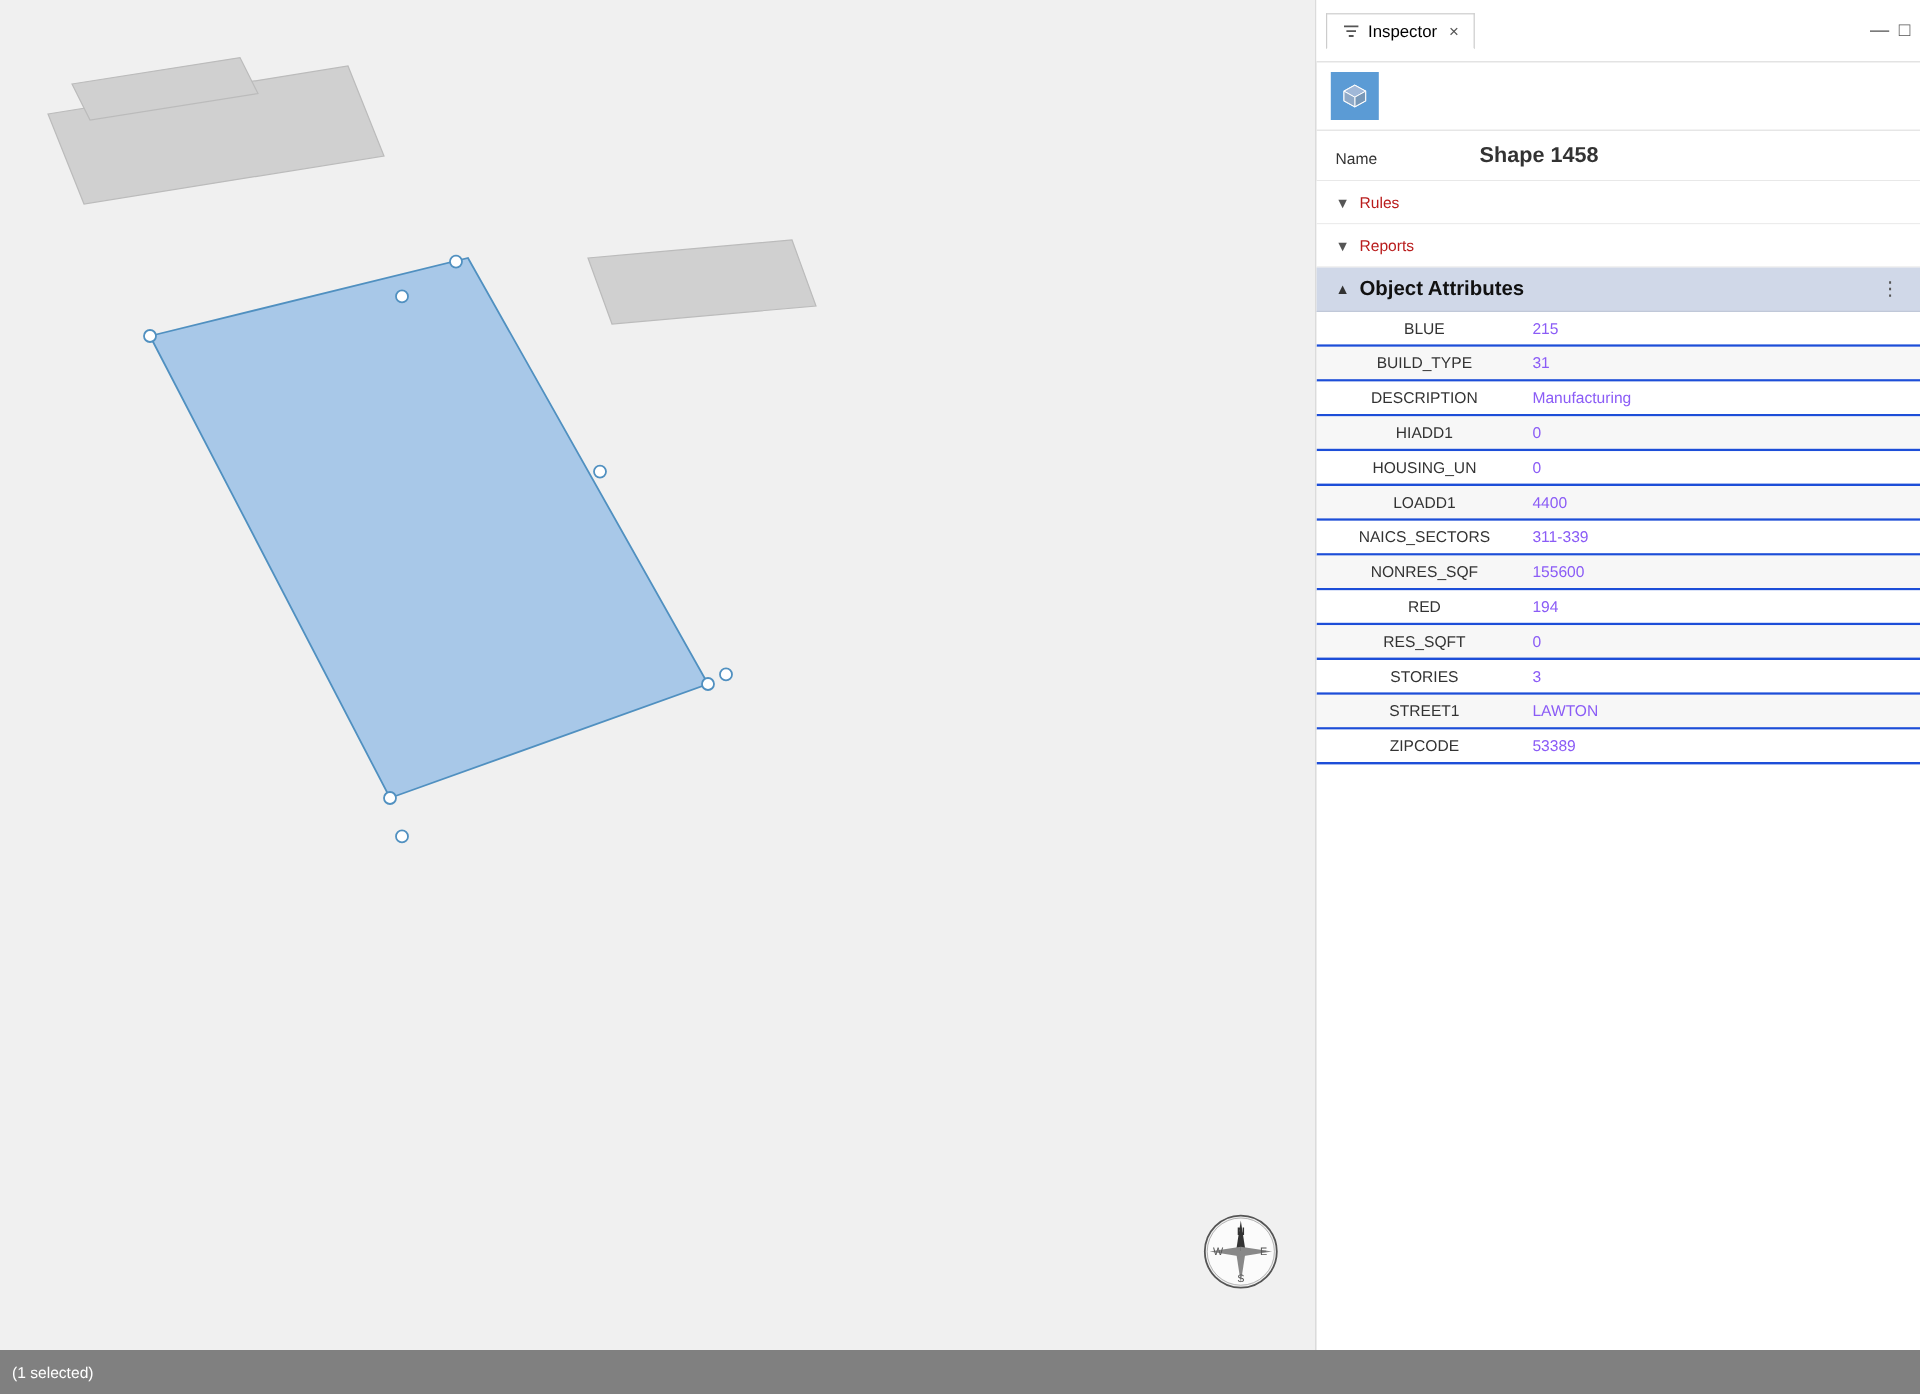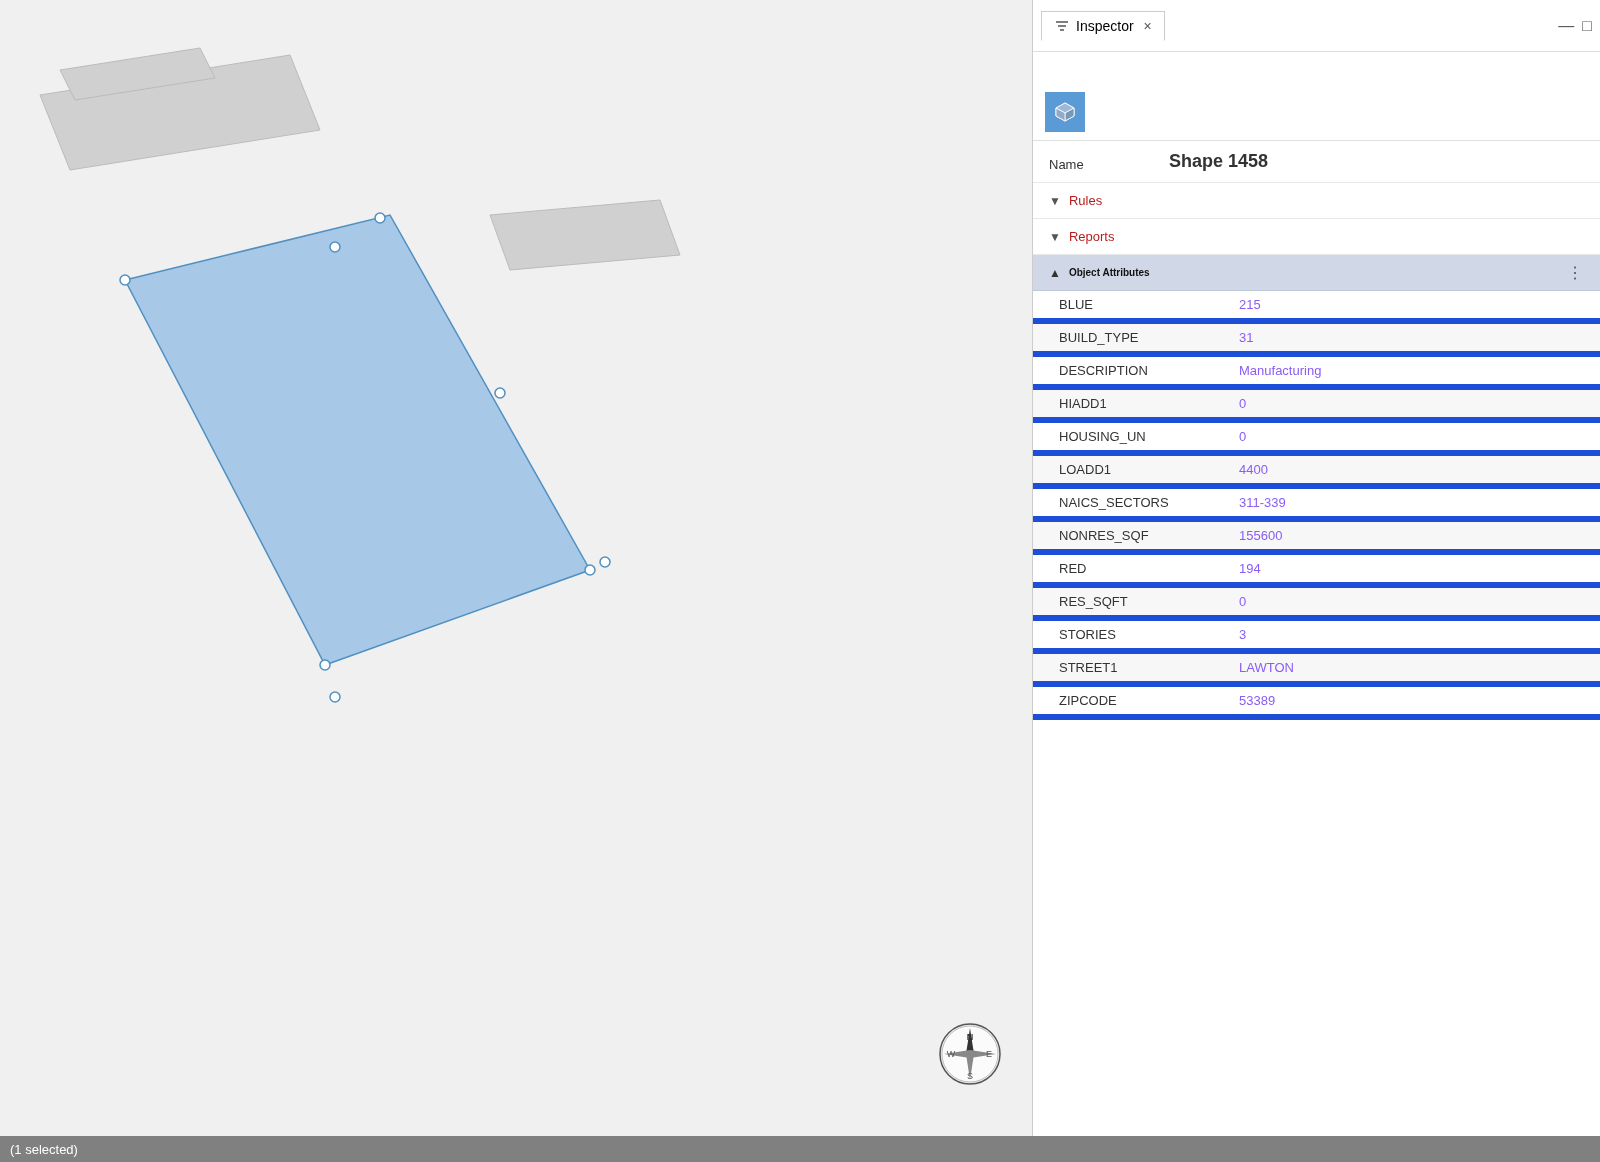--- a/index.html
+++ b/index.html
@@ -28,37 +28,36 @@
       overflow: hidden;
     }
 
     .map-canvas {
       width: 100%;
       height: 100%;
       position: relative;
     }
 
     .status-bar {
-      height: 26px;
+      height: 37px;
       background: #808080;
       color: #fff;
       display: flex;
       align-items: center;
       padding: 0 10px;
       font-size: 13px;
     }
 
     
     .inspector-panel {
-      width: 568px;
+      width: 504px;
       border-left: 1px solid #ccc;
       display: flex;
       flex-direction: column;
       background: #fff;
-      gap: 32px;
     }
 
     .inspector-titlebar {
       display: flex;
       align-items: center;
       border-bottom: 1px solid #ddd;
       background: #fff;
       height: 52px;
       padding: 0 8px;
     }
@@ -170,43 +169,44 @@
     }
 
     .obj-attr-header .chevron-up {
       margin-right: 8px;
       font-size: 12px;
       color: #333;
     }
 
     .obj-attr-header .attr-title {
       font-weight: bold;
-      font-size: 10px;
+      font-size: 17px;
       color: #111;
       flex: 1;
     }
 
     .obj-attr-header .more-btn {
       cursor: pointer;
       font-size: 16px;
       color: #555;
       letter-spacing: 1px;
     }
 
     
     .attr-table {
       flex: 1;
       overflow-y: auto;
     }
 
     .attr-row {
       display: flex;
       align-items: center;
-      padding: 6px 26px;
-      border-bottom: 6px solid #1d4ed8;
+      padding: 6px 0;
+      border-bottom: 2px solid #1d4ed8;
+      text-align: center;
     }
 
     .attr-row:nth-child(even) {
       background: #f7f7f7;
     }
 
     .attr-row:nth-child(odd) {
       background: #fff;
     }
 

